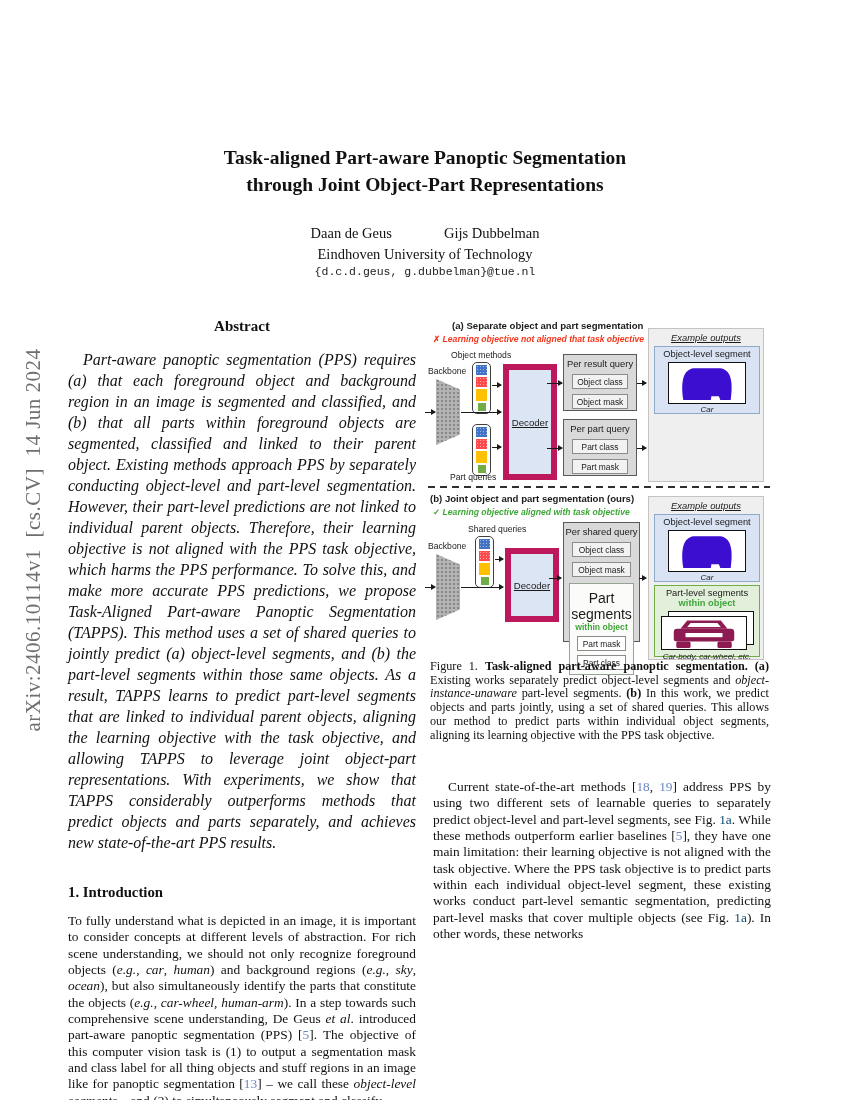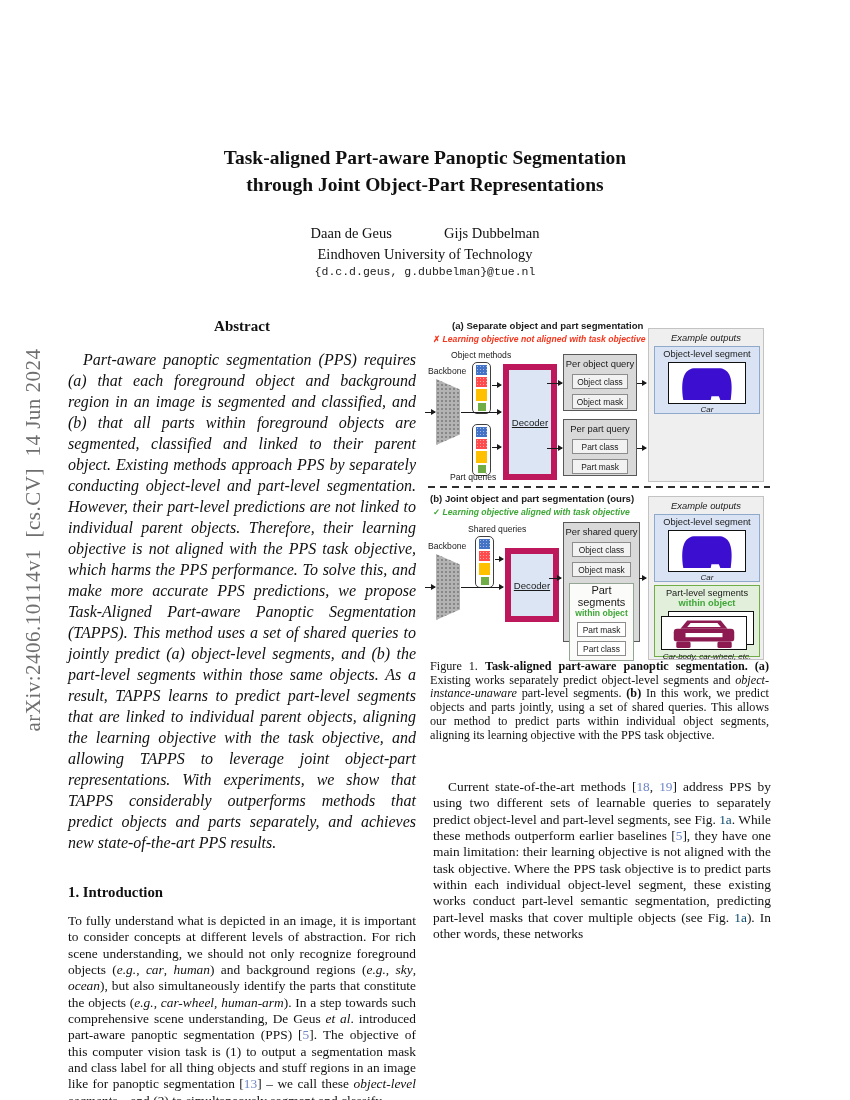--- a/index.html
+++ b/index.html
@@ -58,26 +58,26 @@
   .sq-green{background-color:#70ad47;width:8px;height:8px;background-image:none;}
   .harrow{height:0;border-top:1.4px solid #1a1a1a;}
   .harrow:after{content:'';position:absolute;right:-1px;top:-4px;width:0;height:0;
                 border-left:5px solid #1a1a1a;border-top:3.3px solid transparent;border-bottom:3.3px solid transparent;}
   .graybox{background:#d9d9d9;background-image:radial-gradient(rgba(170,170,170,.6) .6px,transparent .7px);
            background-size:4px 4px;border:1.4px solid #595959;}
   .graybox .bx-title{text-align:center;font-size:9.4px;margin-top:3px;}
   .rowbox{background:#f2f2f2;border:1px solid #8c8c8c;margin:5px 8px 0 8px;text-align:center;
           font-size:8.4px;padding:1.5px 0;}
   .partgroup{background:#fbfcf9;border:1px solid #95a595;margin:6px 5px 0 5px;padding-bottom:4px;}
-  .partgroup .pg-line1{text-align:center;font-size:11px;margin-top:0;}
+  .partgroup .pg-line1{text-align:center;font-size:14px;margin-top:6px;}
   .partgroup .pg-line2{text-align:center;font-size:8.6px;font-weight:bold;color:#3ea637;}
   .partgroup .rowbox{background:#ffffff;margin:4px 7px 0 7px;}
   .dashline{background:repeating-linear-gradient(90deg,#2f2f2f 0 7px,transparent 7px 12px);height:2px;}
 
-  .expanel{background:#efefef;border:1px solid #c3c3c3;}
+  .expanel{background:#efefef;border:1px solid #c3c3c3;text-decoration:underline;}
   .expanel .ex-title{text-align:center;font-style:italic;font-size:9.4px;margin-top:3px;}
   .card{position:absolute;left:5px;width:104px;}
   .card-blue{background:#dae3f3;border:1px solid #8ea9c9;}
   .card-peach{background:#fce4d6;border:1px solid #f0a16e;}
   .card-green{background:#e2efda;border:1.2px solid #70ad47;}
   .card .c-title{text-align:center;font-size:9.3px;margin-top:2px;}
   .card .c-note{text-align:center;font-style:italic;font-weight:600;font-size:7.6px;color:#f5361d;margin-top:-1px;}
   .card .c-green{text-align:center;font-size:9.3px;font-weight:bold;color:#3ea637;}
   .imgframe{background:#fff;border:1.5px solid #101010;margin:3px auto 0 auto;display:block;}
   .c-cap{text-align:center;font-style:italic;font-size:8px;margin-top:1px;}
@@ -105,21 +105,21 @@
     <p class="abstract-body"><i>Part-aware panoptic segmentation (PPS) requires (a) that each foreground object and background region in an image is segmented and classified, and (b) that all parts within foreground objects are segmented, classified and linked to their parent object. Existing methods approach PPS by separately conducting object-level and part-level segmentation. However, their part-level predictions are not linked to individual parent objects. Therefore, their learning objective is not aligned with the PPS task objective, which harms the PPS performance. To solve this, and make more accurate PPS predictions, we propose Task-Aligned Part-aware Panoptic Segmentation (TAPPS). This method uses a set of shared queries to jointly predict (a) object-level segments, and (b) the part-level segments within those same objects. As a result, TAPPS learns to predict part-level segments that are linked to individual parent objects, aligning the learning objective with the task objective, and allowing TAPPS to leverage joint object-part representations. With experiments, we show that TAPPS considerably outperforms methods that predict objects and parts separately, and achieves new state-of-the-art PPS results.</i></p>
     <div class="section-heading">1. Introduction</div>
     <p class="bodytext">To fully understand what is depicted in an image, it is important to consider concepts at different levels of abstraction.  For rich scene understanding, we should not only recognize foreground objects (<i>e.g.</i>, <i>car</i>, <i>human</i>) and background regions (<i>e.g.</i>, <i>sky</i>, <i>ocean</i>), but also simultaneously identify the parts that constitute the objects (<i>e.g.</i>, <i>car-wheel</i>, <i>human-arm</i>).  In a step towards such comprehensive scene understanding, De Geus <i>et al</i>. introduced part-aware panoptic segmentation (PPS) [<span class="cite">5</span>]. The objective of this computer vision task is (1) to output a segmentation mask and class label for all thing objects and stuff regions in an image like for panoptic segmentation [<span class="cite">13</span>] – we call these <i>object-level segments</i> – and (2) to simultaneously segment and classify</p>
   </div>
 
   <div class="fig">
 
     <div class="abs panel-header" style="left:0;top:0px;margin-left:24px;">(a) Separate object and part segmentation</div>
     <div class="abs note note-bad" style="left:5px;top:14px;">
       <span style="font-style:normal;font-weight:bold;">✗</span>
-      <span>Learning objective not aligned with task objective</span>
+      <span>Learning objective not aligned that task objective</span>
     </div>
 
     <div class="abs qlabel" style="left:23px;top:30px;">Object methods</div>
     <div class="abs capsule" style="left:44px;top:42px;">
       <div class="sq sq-blue"></div>
       <div class="sq sq-red"></div>
       <div class="sq sq-yellow"></div>
       <div class="sq sq-green"></div>
     </div>
 
@@ -138,21 +138,21 @@
       <div class="sq sq-red"></div>
       <div class="sq sq-yellow"></div>
       <div class="sq sq-green"></div>
     </div>
     <div class="abs qlabel" style="left:22px;top:152px;">Part queries</div>
 
     <div class="abs harrow" style="left:119px;top:63px;width:15px;"></div>
     <div class="abs harrow" style="left:119px;top:128px;width:15px;"></div>
 
     <div class="abs graybox" style="left:135px;top:34px;width:72px;height:55px;">
-      <div class="bx-title">Per object query</div>
+      <div class="bx-title">Per result query</div>
       <div class="rowbox">Object class</div>
       <div class="rowbox">Object mask</div>
     </div>
     <div class="abs graybox" style="left:135px;top:99px;width:72px;height:55px;">
       <div class="bx-title">Per part query</div>
       <div class="rowbox">Part class</div>
       <div class="rowbox">Part mask</div>
     </div>
 
     <div class="abs harrow" style="left:209px;top:63px;width:9px;"></div>

